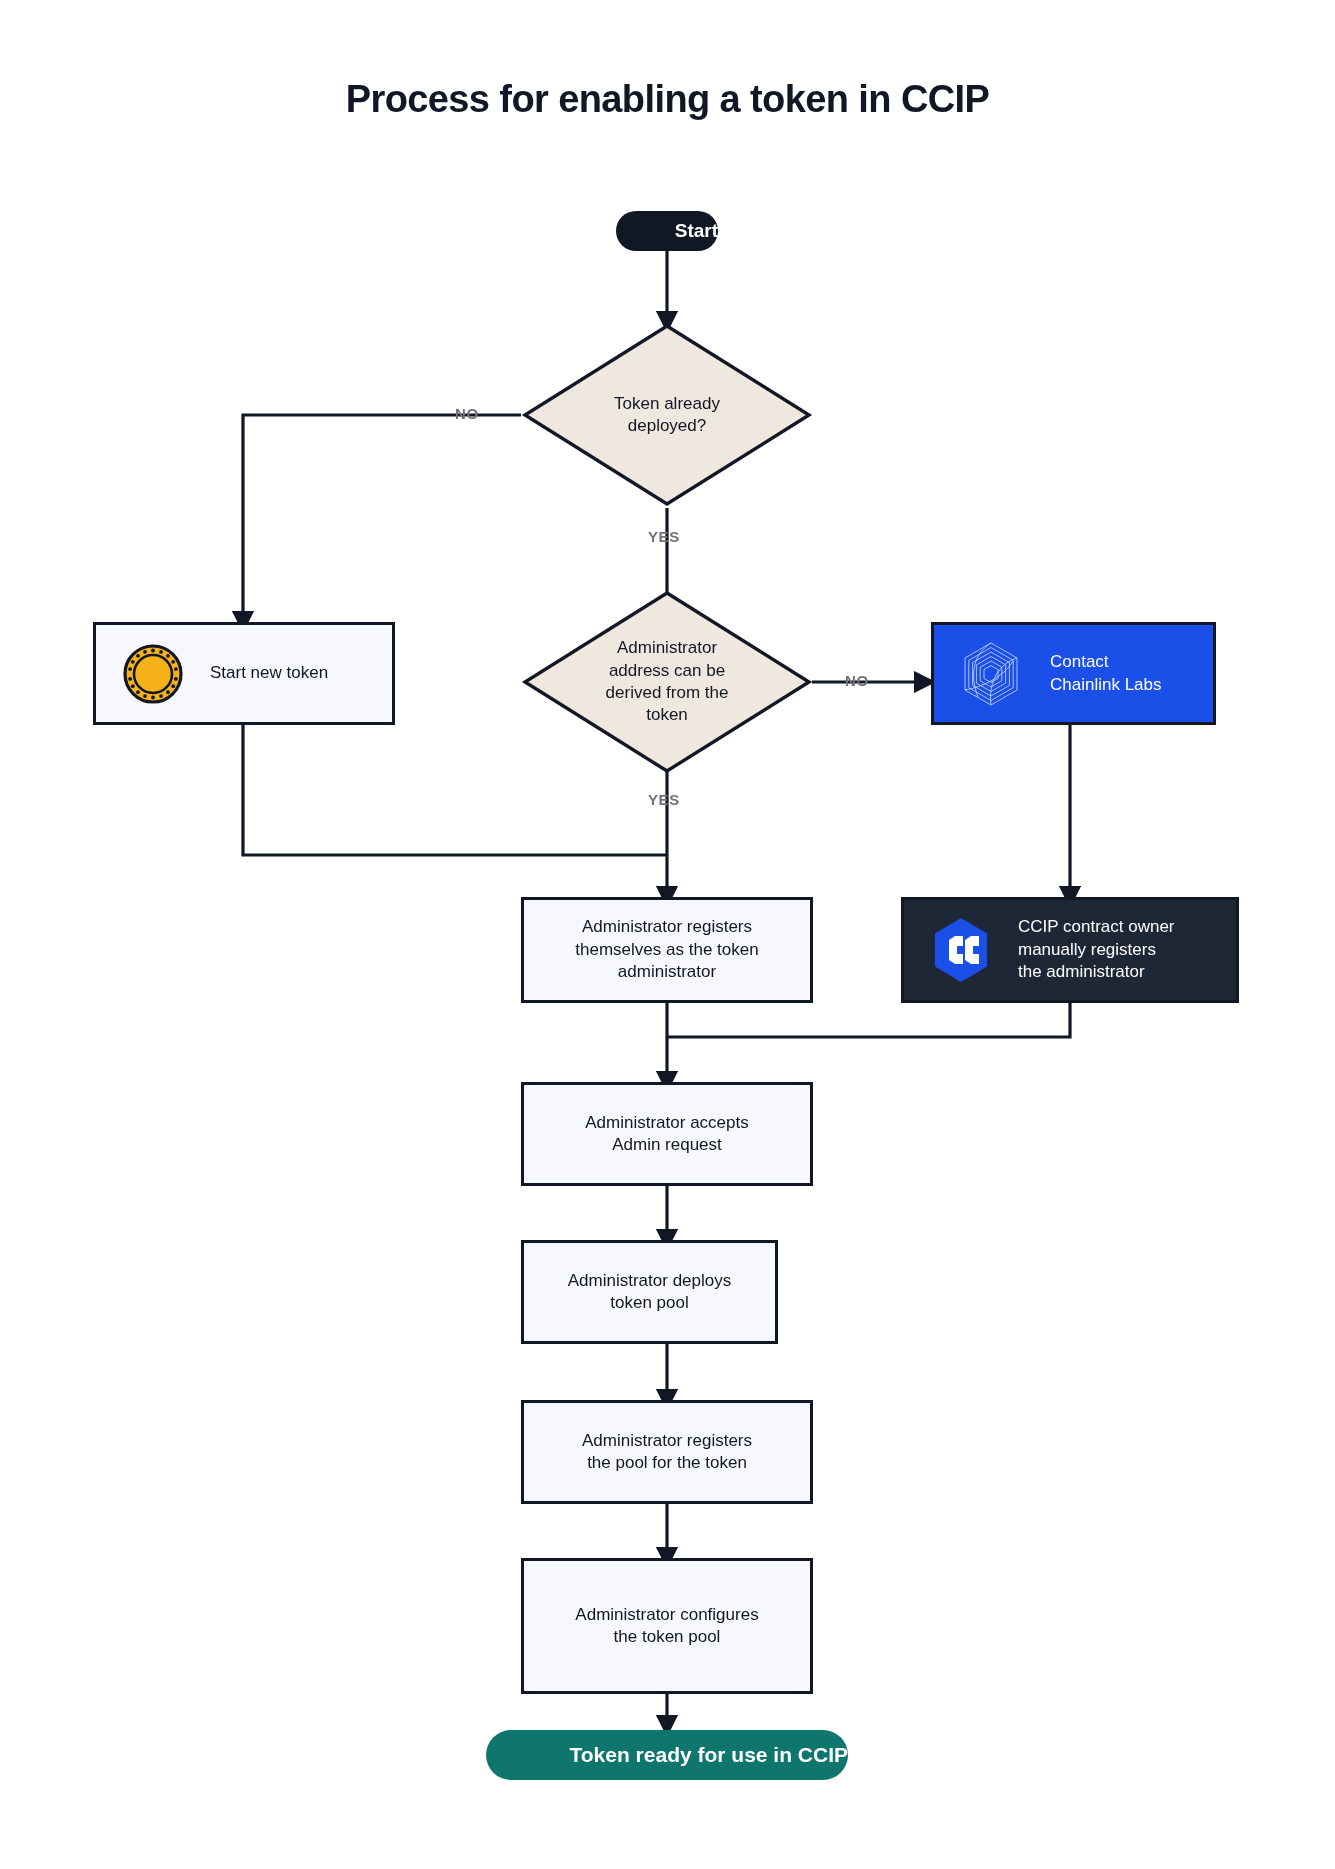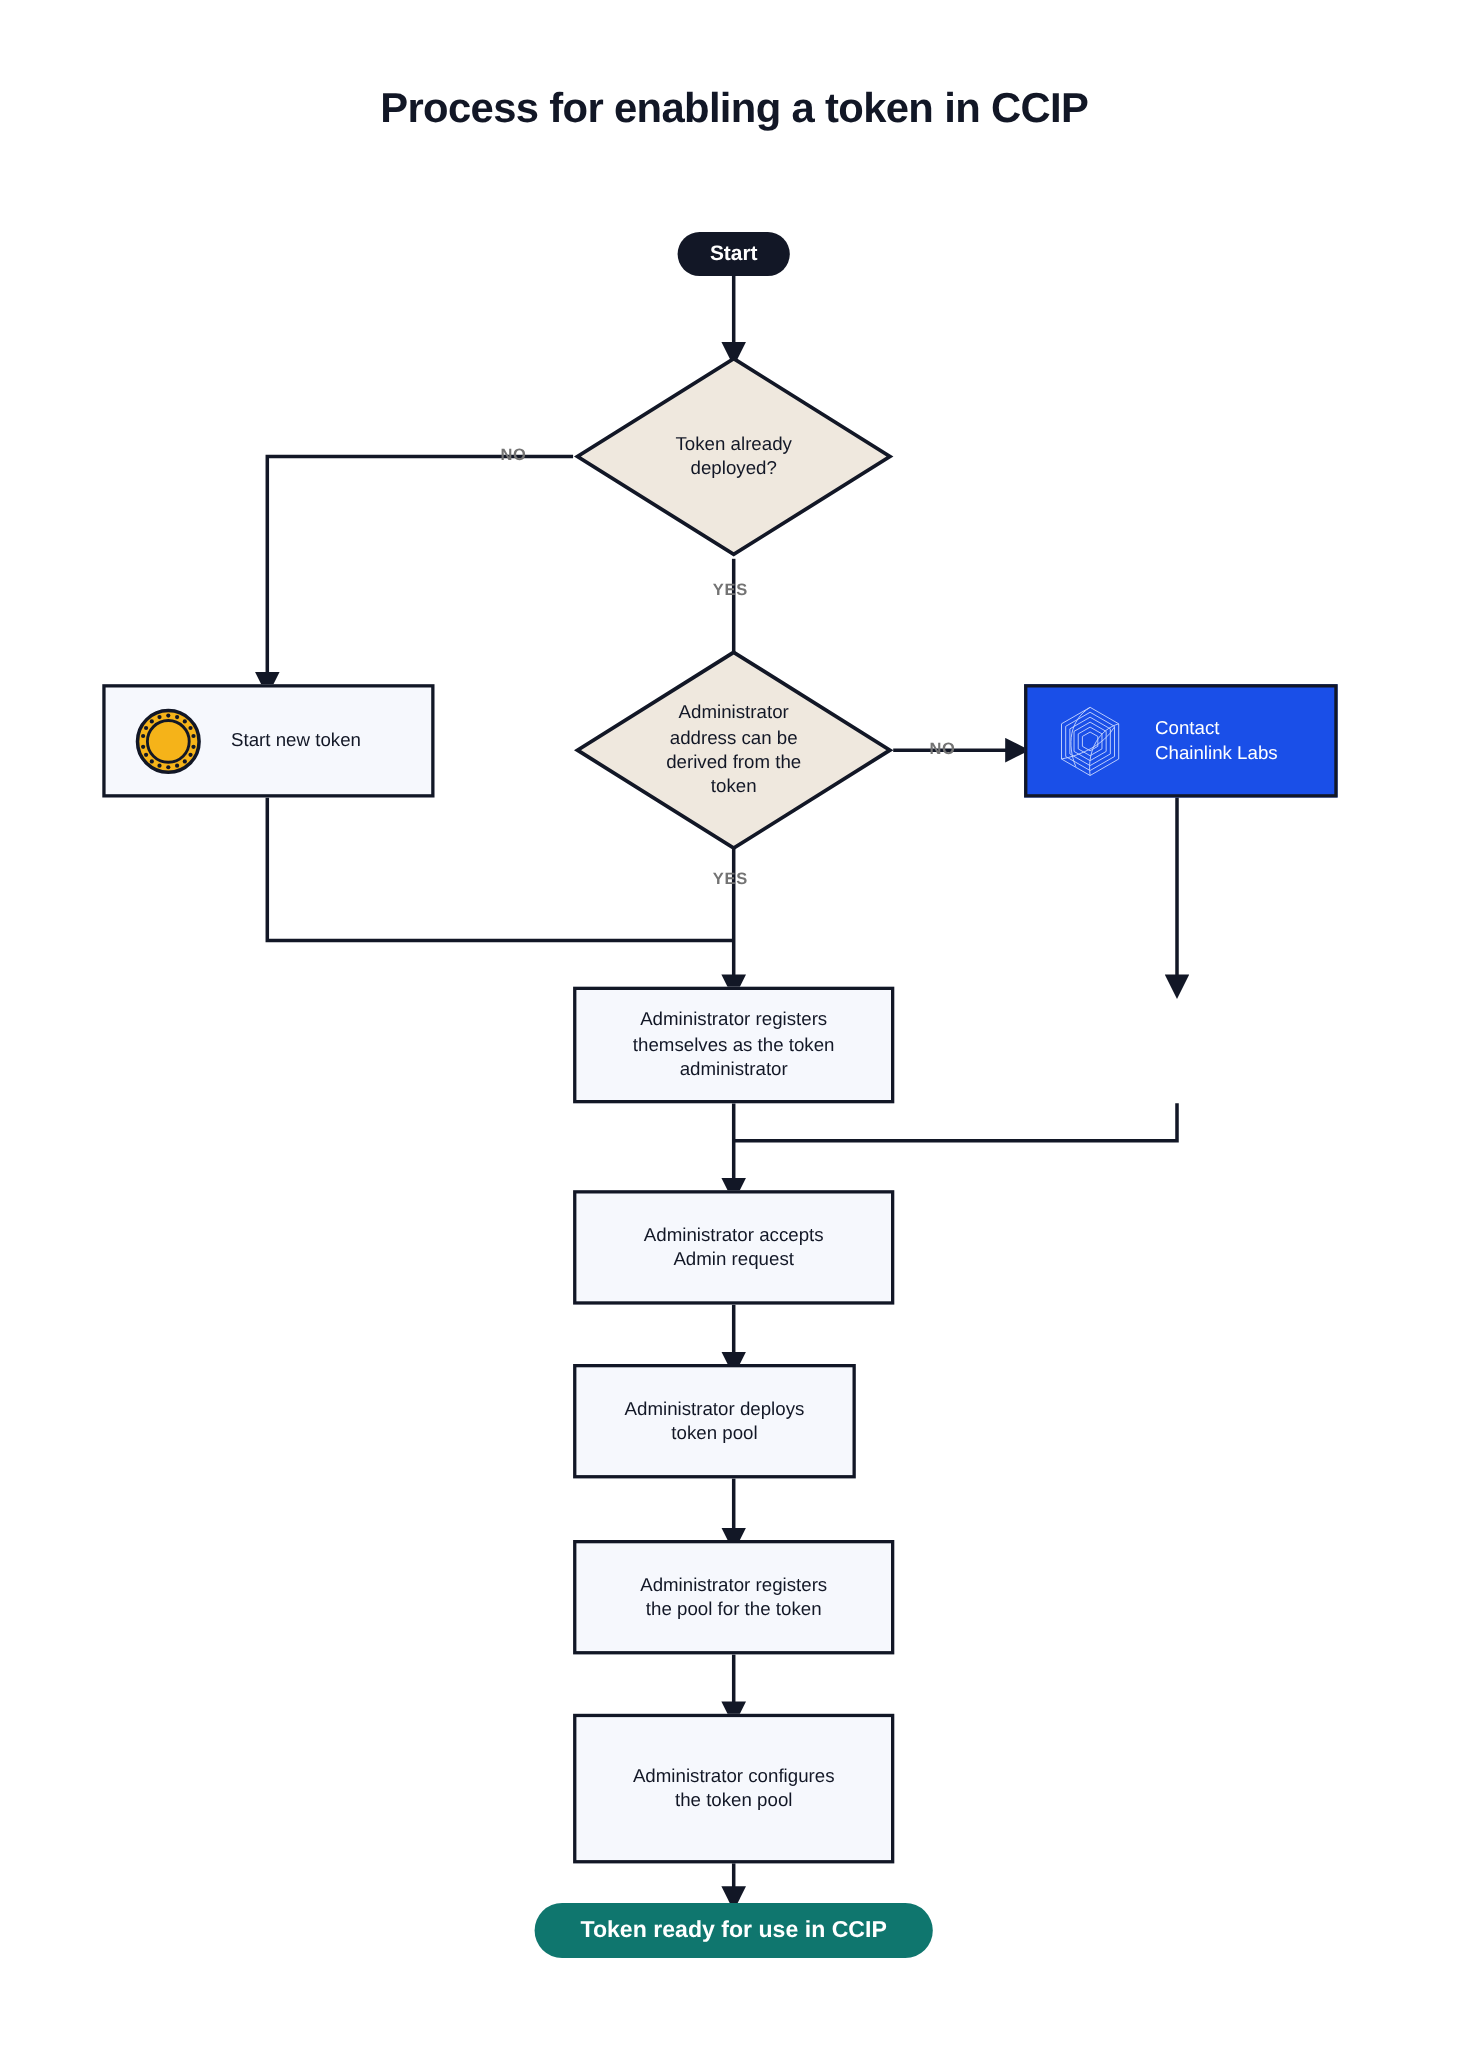--- a/index.html
+++ b/index.html
@@ -37,21 +37,21 @@
     font-size: 17px;
     color: #121726;
     white-space: pre-line;
   }
 
   
   .pill {
     position: absolute;
     display: flex;
     align-items: center;
-    justify-content: center;
+    justify-content: flex-end;
     border-radius: 999px;
     font-weight: 700;
     white-space: nowrap;
   }
   .pill-start {
     background: #121726;
     color: #ffffff;
     font-size: 19px;
   }
   .pill-end {
@@ -220,20 +220,30 @@
     <div class="nodetext">Contact
 Chainlink Labs</div>
   </div>
 
   <div class="box" style="left:521px; top:897px; width:292px; height:106px;">
     <div class="nodetext">Administrator registers
 themselves as the token
 administrator</div>
   </div>
 
+  <div class="box navy withicon" style="left:901px; top:897px; width:338px; height:106px;">
+    <svg class="icon-svg" width="62" height="68" viewBox="0 0 62 68">
+      <polygon points="31,2 57,17.5 57,50.5 31,66 5,50.5 5,17.5" fill="#1A4FE8"></polygon>
+      <path d="M 25 20 L 33 20 L 33 30 L 27 30 L 27 38 L 33 38 L 33 48 L 25 48 L 19 44 L 19 24 Z" fill="#FFFFFF"></path>
+      <path d="M 41 20 L 49 20 L 49 30 L 43 30 L 43 38 L 49 38 L 49 48 L 41 48 L 35 44 L 35 24 Z" fill="#FFFFFF"></path>
+    </svg>
+    <div class="nodetext">CCIP contract owner
+manually registers
+the administrator</div>
+  </div>
 
   <div class="box" style="left:521px; top:1082px; width:292px; height:104px;">
     <div class="nodetext">Administrator accepts
 Admin request</div>
   </div>
 
   <div class="box" style="left:521px; top:1240px; width:257px; height:104px;">
     <div class="nodetext">Administrator deploys
 token pool</div>
   </div>

